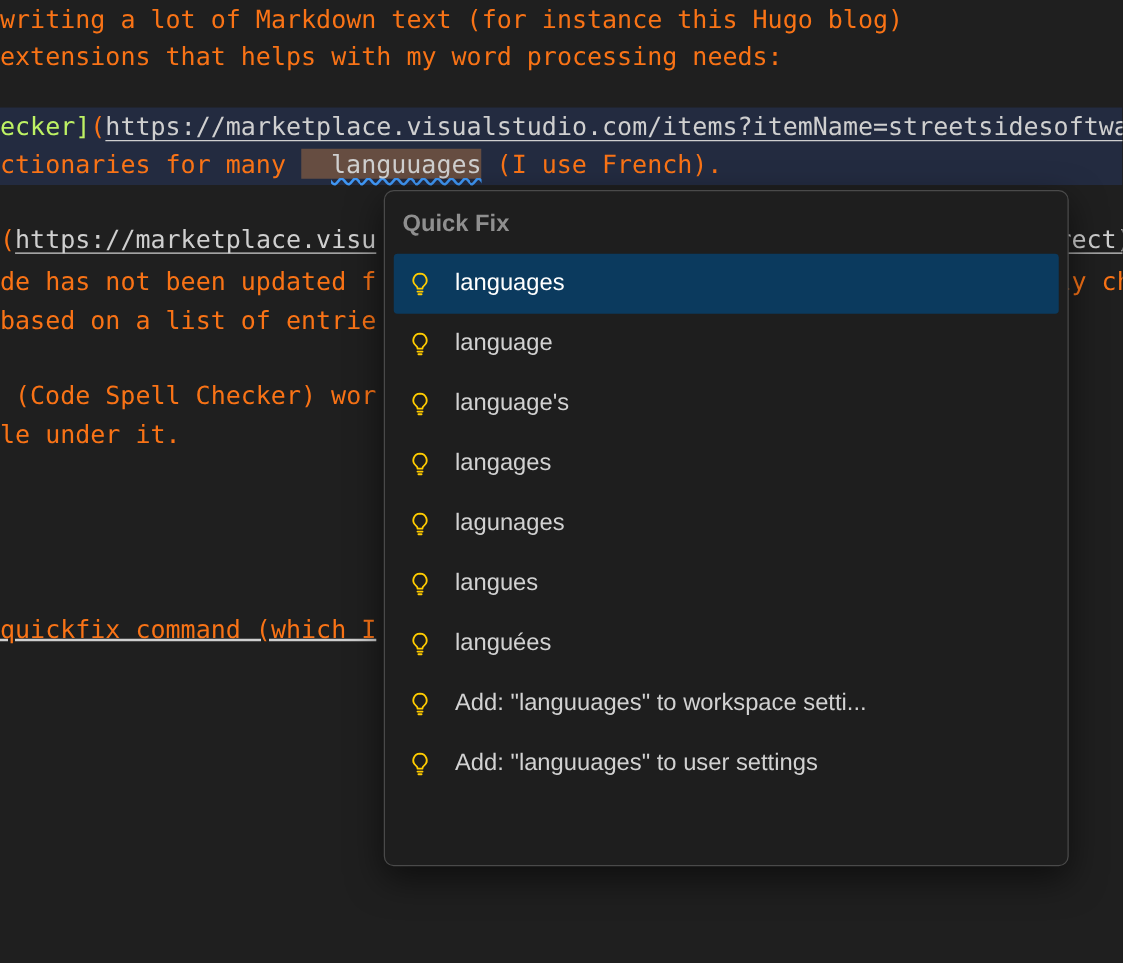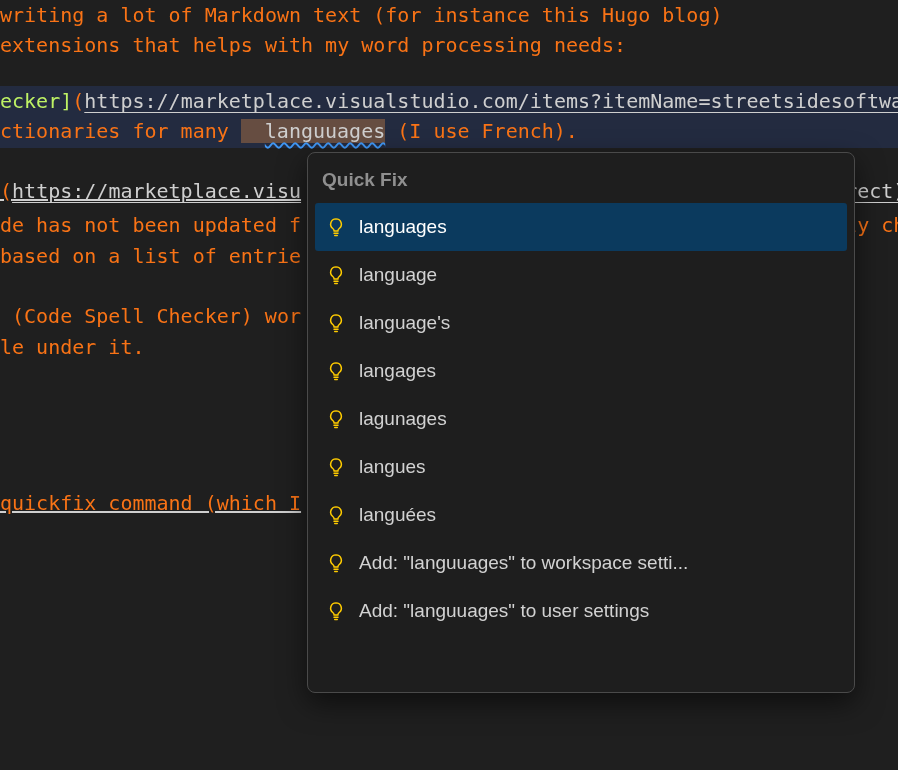--- a/index.html
+++ b/index.html
@@ -46,41 +46,41 @@
     border-radius:8px;
     box-shadow:0 10px 28px rgba(0,0,0,0.55);
     z-index:5;
   }
   .popup-title{
     color:#8f8f8f;font-weight:700;font-size:19px;
     padding:16px 14px 12px 14px;
   }
   .qf-item{
     height:48px;margin:0 7px;padding:0 11px;
-    display:flex;align-items:center;gap:13px;
+    display:flex;align-items:center;gap:18px;
     color:#d2d2d2;font-size:19px;
     border-radius:3px;cursor:pointer;
   }
   .qf-item.selected{
     background:#0b3a5e;color:#ffffff;
   }
   .bulb{width:20px;height:20px;display:inline-flex;flex:none;}
   .qf-label{white-space:pre;overflow:hidden;text-overflow:ellipsis;}
 </style>
 </head>
 <body>
 
 <div class="editor">
   <div class="range-highlight" id="range-highlight" style="top: 86px; height: 62px; background: rgb(35, 43, 64);"></div>
   <div id="editor-lines">
       <div class="frag" style="left: 0px; top: 4px;"><span class="seg-plain">writing a lot of Markdown text (for instance this Hugo blog)</span></div>
       <div class="frag" style="left: 0px; top: 34px;"><span class="seg-plain">extensions that helps with my word processing needs:</span></div>
       <div class="frag" style="left: 0px; top: 90px;"><span class="seg-link-text">ecker]</span><span class="seg-plain">(</span><span class="seg-url">https://marketplace.visualstudio.com/items?itemName=streetsidesoftware</span></div>
       <div class="frag" style="left: 0px; top: 120px;"><span class="seg-plain">ctionaries for many </span><span class="seg-misspelled">languuages</span><span class="seg-plain"> (I use French).</span></div>
-      <div class="frag" style="left: 0px; top: 180px; text-decoration: underline;"><span class="seg-plain">(</span><span class="seg-url">https://marketplace.visu</span></div>
+      <div class="frag" style="left: 0px; top: 180px;"><span class="seg-plain">(</span><span class="seg-url">https://marketplace.visu</span></div>
       <div class="frag" style="left: 797px; top: 180px;"><span class="seg-url">-correct)</span></div>
       <div class="frag" style="left: 0px; top: 214px;"><span class="seg-plain">de has not been updated f</span></div>
       <div class="frag" style="left: 797px; top: 214px;"><span class="seg-plain">ically ch</span></div>
       <div class="frag" style="left: 0px; top: 245px; text-align: center;"><span class="seg-plain">based on a list of entrie</span></div>
       <div class="frag" style="left: 12px; top: 305px;"><span class="seg-plain">(Code Spell Checker) wor</span></div>
       <div class="frag" style="left: 0px; top: 336px;"><span class="seg-plain">le under it.</span></div>
       <div class="frag" style="left: 0px; top: 492px; text-decoration: underline;"><span class="seg-plain">quickfix command (which I</span></div>
     </div>
 </div>
 

